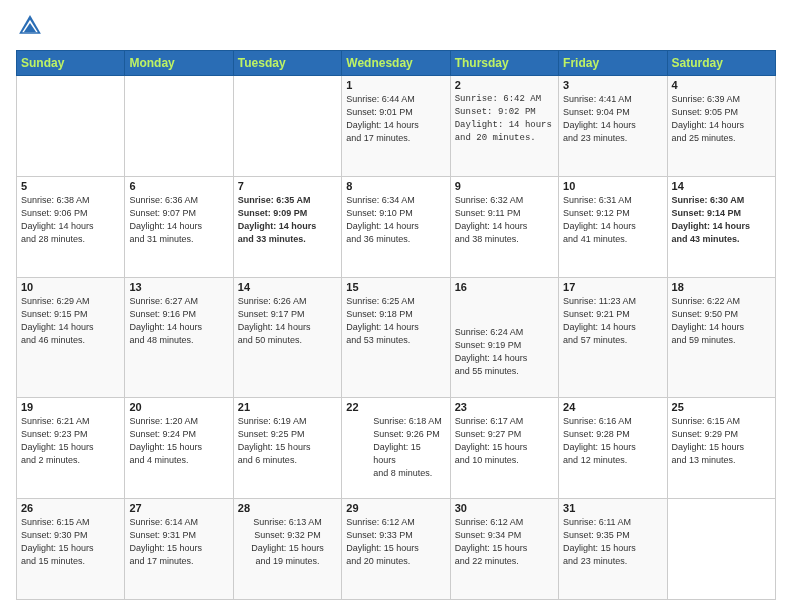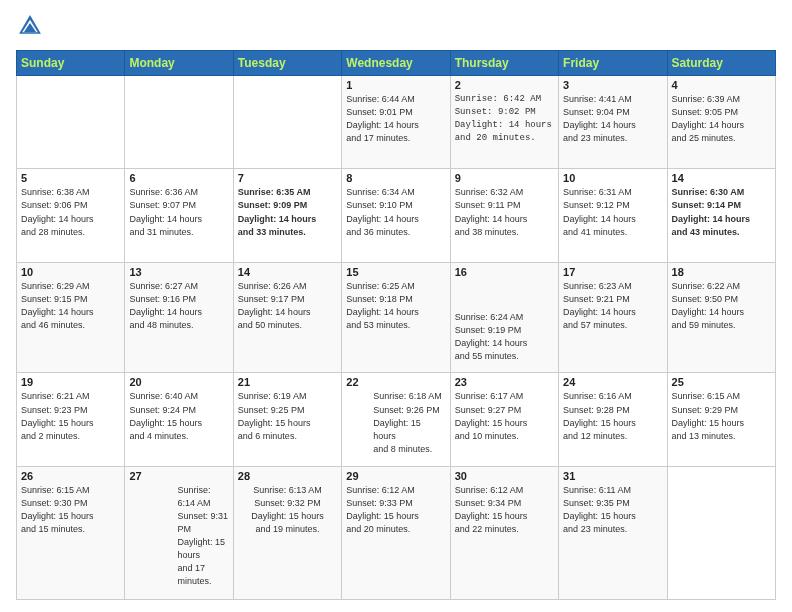--- a/index.html
+++ b/index.html
@@ -249,21 +249,21 @@
           </td>
           <td>
             <span class="day-num">16</span>
             <div class="day-info" style="white-space: pre-line; margin-top: 33px;">Sunrise: 6:24 AM
 Sunset: 9:19 PM
 Daylight: 14 hours
 and 55 minutes.</div>
           </td>
           <td>
             <span class="day-num">17</span>
-            <div class="day-info" style="white-space: pre-line;">Sunrise: 6:23 AM
+            <div class="day-info" style="white-space: pre-line;">Sunrise: 11:23 AM
 Sunset: 9:21 PM
 Daylight: 14 hours
 and 57 minutes.</div>
           </td>
           <td>
             <span class="day-num">18</span>
             <div class="day-info" style="white-space: pre-line;">Sunrise: 6:22 AM
 Sunset: 9:50 PM
 Daylight: 14 hours
 and 59 minutes.</div>
@@ -272,21 +272,21 @@
         <tr>
           <td>
             <span class="day-num">19</span>
             <div class="day-info" style="white-space: pre-line;">Sunrise: 6:21 AM
 Sunset: 9:23 PM
 Daylight: 15 hours
 and 2 minutes.</div>
           </td>
           <td>
             <span class="day-num">20</span>
-            <div class="day-info" style="white-space: pre-line;">Sunrise: 6:40 AM
+            <div class="day-info" style="white-space: pre-line;">Sunrise: 1:20 AM
 Sunset: 9:24 PM
 Daylight: 15 hours
 and 4 minutes.</div>
           </td>
           <td>
             <span class="day-num">21</span>
             <div class="day-info" style="white-space: pre-line;">Sunrise: 6:19 AM
 Sunset: 9:25 PM
 Daylight: 15 hours
 and 6 minutes.</div>
@@ -323,21 +323,21 @@
         <tr>
           <td>
             <span class="day-num">26</span>
             <div class="day-info" style="white-space: pre-line;">Sunrise: 6:15 AM
 Sunset: 9:30 PM
 Daylight: 15 hours
 and 15 minutes.</div>
           </td>
           <td>
             <span class="day-num">27</span>
-            <div class="day-info" style="white-space: pre-line; margin-left: 48px;">Sunrise: 6:14 AM
+            <div class="day-info" style="white-space: pre-line;">Sunrise: 6:14 AM
 Sunset: 9:31 PM
 Daylight: 15 hours
 and 17 minutes.</div>
           </td>
           <td>
             <span class="day-num">28</span>
             <div class="day-info" style="white-space: pre-line; text-align: center;">Sunrise: 6:13 AM
 Sunset: 9:32 PM
 Daylight: 15 hours
 and 19 minutes.</div>

